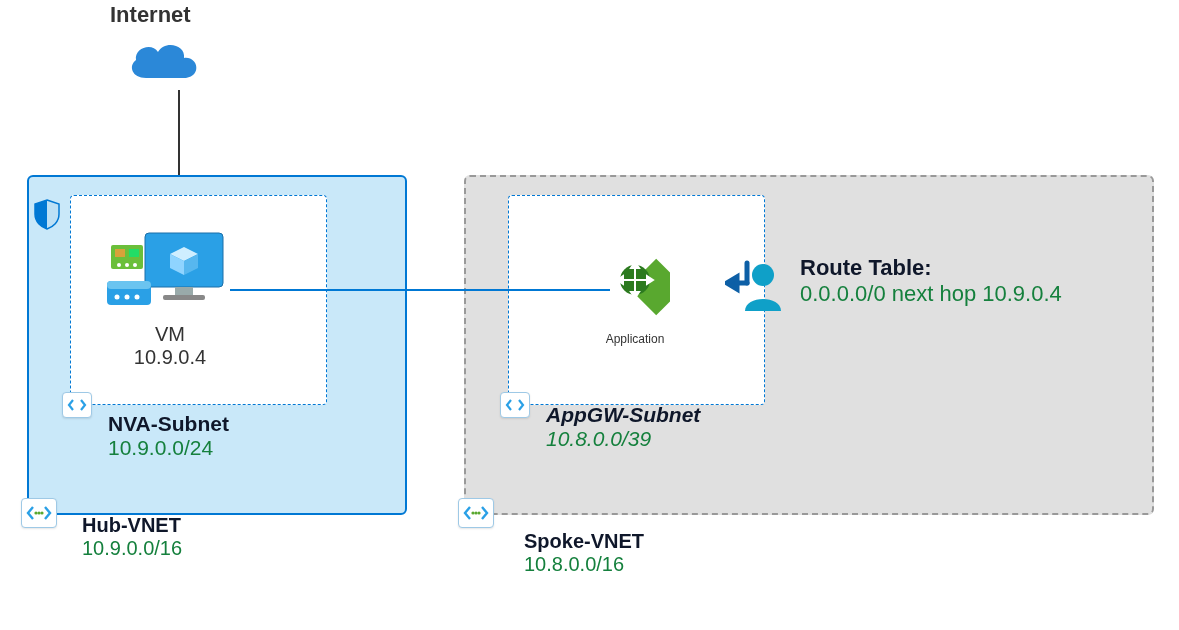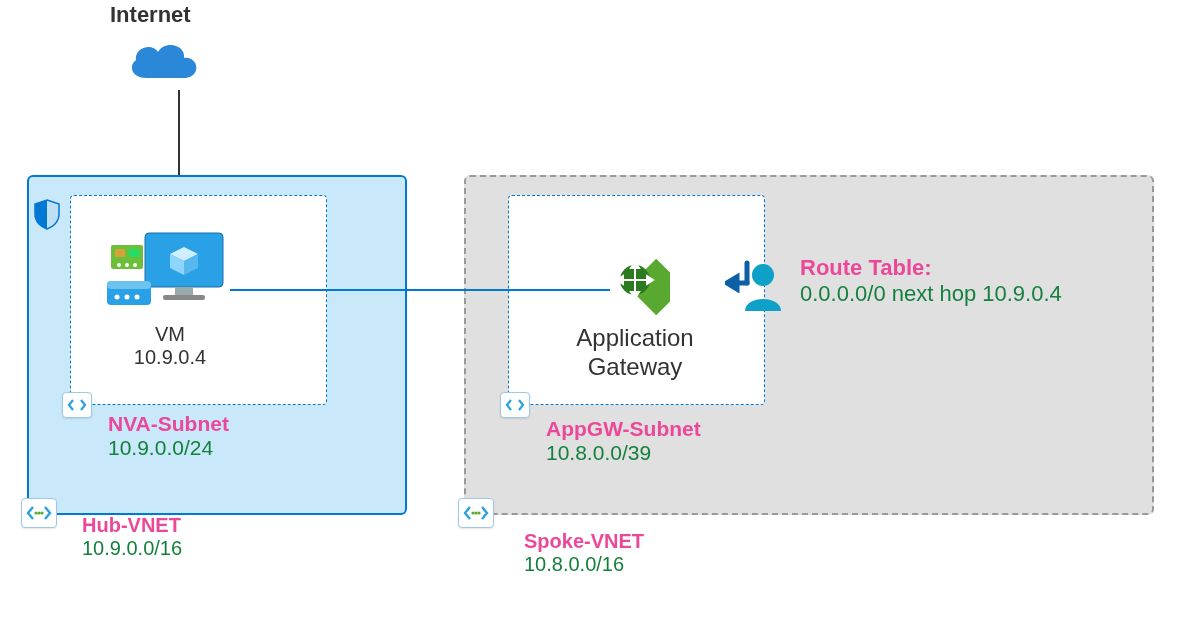--- a/index.html
+++ b/index.html
@@ -5,21 +5,21 @@
   * { box-sizing: border-box; margin: 0; padding: 0; }
   body {
     font-family: "Segoe UI", Arial, sans-serif;
     background: #fff;
     width: 1179px;
     height: 630px;
     position: relative;
     color: #333;
   }
   .label { font-size: 20px; }
-  .bold { font-weight: 600; color: #ec4899; }
+  .bold { font-weight: 600; color: #0f172a; }
   .sub { font-weight: 400; color: #15803d; }
 
   
   .internet-label {
     position: absolute;
     left: 110px; top: 2px;
     font-size: 22px;
     font-weight: bold;
   }
   .cloud {
@@ -68,21 +68,21 @@
   }
   .appgw-subnet {
     left: 508px; top: 195px;
     width: 257px; height: 210px;
   }
   .subnet-labels {
     position: absolute;
     font-size: 21px;
   }
   .nva-subnet-labels { left: 108px; top: 412px; }
-  .appgw-subnet-labels { left: 546px; top: 417px; }
+  .appgw-subnet-labels { left: 546px; top: 403px; font-style: italic; }
 
   
   .peer-badge {
     position: absolute;
     width: 36px; height: 30px;
     background: #fff;
     border: 1px solid #9ec9e6;
     border-radius: 4px;
     display: flex; align-items: center; justify-content: center;
     box-shadow: 0 1px 2px rgba(0,0,0,0.1);
@@ -109,21 +109,21 @@
   }
   .vm-labels { margin-top: 6px; font-size: 20px; }
 
   
   .appgw-group {
     position: absolute;
     left: 565px; top: 250px;
     width: 140px;
     text-align: center;
   }
-  .appgw-labels { margin-top: 4px; font-size: 24px; line-height: 1.2; }
+  .appgw-labels { margin-top: 12px; font-size: 12px; line-height: 1.2; }
 
   
   .route-icon {
     position: absolute;
     left: 725px; top: 255px;
   }
   .route-text {
     position: absolute;
     left: 800px; top: 255px;
     font-size: 22px;
@@ -215,21 +215,20 @@
       <line x1="35" y1="30" x2="35" y2="44"></line>
         <polygon points="35,48 31,42 39,42"></polygon>
       <line x1="35" y1="30" x2="21" y2="30"></line>
         <polygon points="17,30 23,26 23,34"></polygon>
       <line x1="35" y1="30" x2="49" y2="30"></line>
         <polygon points="53,30 47,26 47,34"></polygon>
     </g>
   </svg>
   <div class="appgw-labels">
     <div>Application</div>
-    <div>Gateway</div>
   </div>
 </div>
 
 <div class="route-icon">
   <svg width="64" height="60" viewBox="0 0 64 60">
 
     <circle cx="38" cy="20" r="11" fill="#0fa0c8"></circle>
     <path d="M20 56 C20 40 56 40 56 56 Z" fill="#0fa0c8"></path>
 
     <g stroke="#0d5fa6" stroke-width="5" fill="#0d5fa6" stroke-linecap="round">

